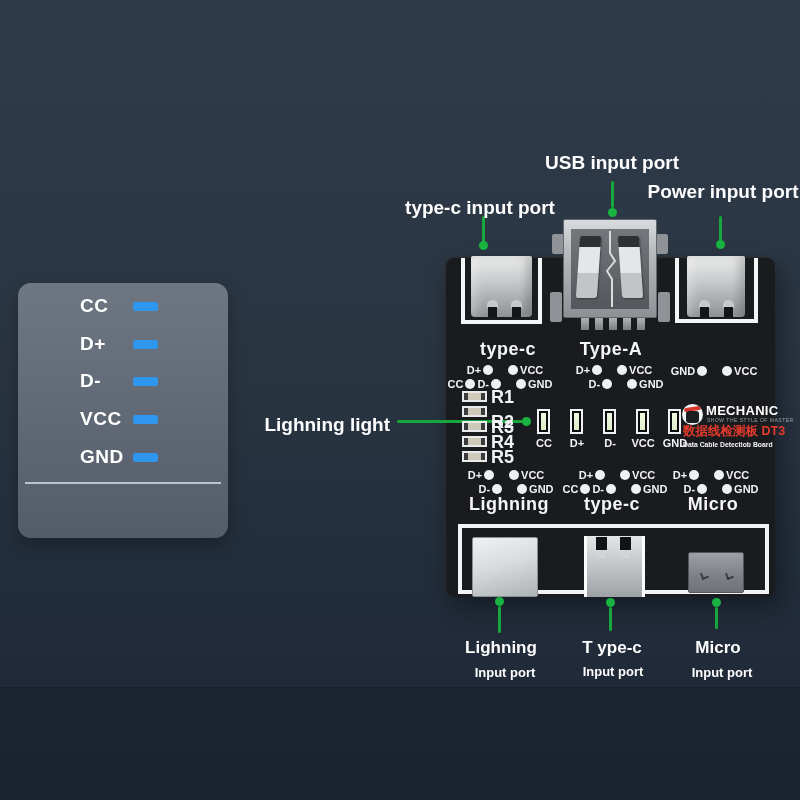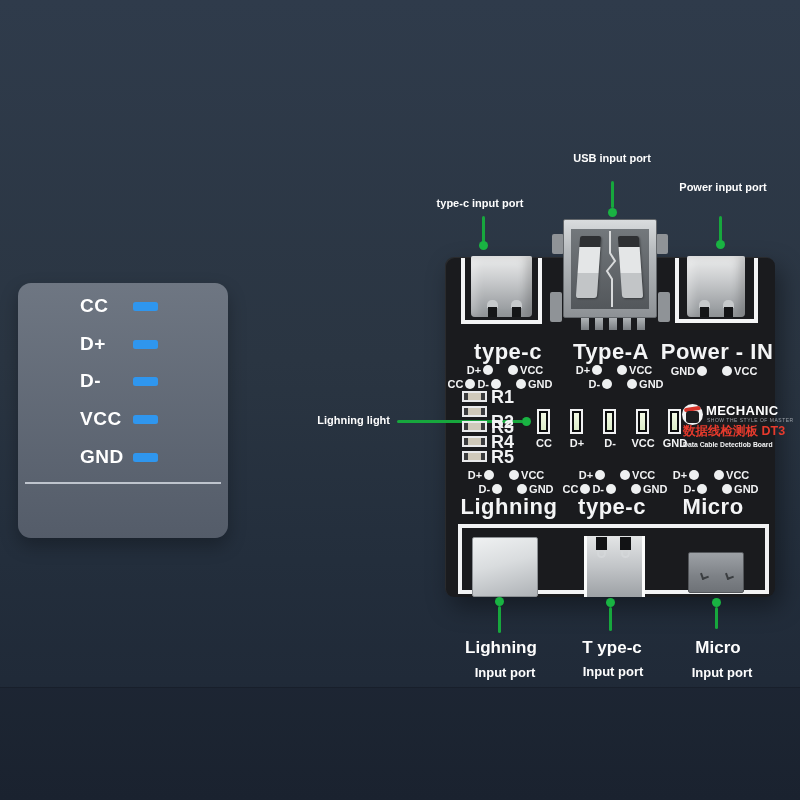--- a/index.html
+++ b/index.html
@@ -24,21 +24,21 @@
     border-radius:2.5px; background:#2f96ee; }
   .legend-divider { position:absolute; left:7px; width:196px; top:199px; height:2px;
     background:#c9cfd7; opacity:.9; }
 
   
   .board { position:absolute; left:445px; top:257px; width:330px; height:340px;
     background:#1a1b1e; border-radius:9px;
     box-shadow: inset 1px 1px 0 rgba(255,255,255,.07), 6px 10px 24px rgba(0,0,0,.4); }
 
   .board-port-label { position:absolute; transform:translateX(-50%); color:#f4f5f6;
-    font-weight:bold; font-size:22px; letter-spacing:.5px; white-space:nowrap; }
+    font-weight:bold; font-size:18px; letter-spacing:.5px; white-space:nowrap; }
 
   .pin-row { position:absolute; width:160px; height:12px; display:flex;
     align-items:center; justify-content:center; color:#f2f3f4; font-weight:bold; font-size:11px; }
   .pdot { width:10px; height:10px; border-radius:50%; background:#eef0f1; margin:0 1px; flex:none; }
   .pgap { width:13px; flex:none; }
   .ptext { margin:0 1px; white-space:nowrap; }
 
   .resistor-box { position:absolute; width:25px; height:11px; border:2px solid #e9eaec;
     background: linear-gradient(90deg,#3a3b3d 0 18%, #cfc9ba 18% 82%, #3a3b3d 82%); }
   .resistor-label { position:absolute; color:#f2f3f4; font-weight:bold; font-size:18px; line-height:14px; }
@@ -106,21 +106,21 @@
     background: linear-gradient(180deg,#9da1a6,#7d8186 60%,#6e7277);
     border:1px solid #53565a; border-radius:2px; }
   .micro-mark { position:absolute; width:7px; height:7px; border-left:2px solid #3a3d40;
     border-bottom:2px solid #3a3d40; transform:rotate(-20deg); top:572px; }
 
   
   .garrow-v { position:absolute; width:3px; background:#17a73d; border-radius:1.5px; }
   .garrow-h { position:absolute; height:3px; background:#17a73d; border-radius:1.5px; }
   .gdot { position:absolute; width:9px; height:9px; border-radius:50%; background:#19b342; }
 
-  .ann { position:absolute; color:#fdfdfd; font-weight:bold; font-size:11px; white-space:nowrap; }
+  .ann { position:absolute; color:#fdfdfd; font-weight:bold; font-size:19px; white-space:nowrap; }
   .ann.center { transform:translateX(-50%); }
   .ann-line1 { position:absolute; transform:translateX(-50%); color:#fdfdfd; font-weight:bold;
     font-size:17px; white-space:nowrap; }
   .ann-line2 { position:absolute; transform:translateX(-50%); color:#fdfdfd; font-weight:bold;
     font-size:13px; white-space:nowrap; }
 </style>
 </head>
 <body>
 
 <div class="stage" id="stage">
@@ -175,21 +175,20 @@
     <path d="M7 0 V22 L12 30 L4 40 L9 48 V76" stroke="#d9dbdc" stroke-width="2" fill="none"></path>
   </svg>
 
   <div class="tc-bracket" style="left:675px;top:258px;width:83px;height:65px;"></div>
   <div class="tc-body" style="left:687px;top:256px;width:58px;height:61px;"></div>
   <div class="tc-foot" style="left:699px;top:300px;"></div>
   <div class="tc-foot" style="left:723px;top:300px;"></div>
 
   <div class="board-port-label" style="left:508px;top:339px;">type-c</div>
   <div class="board-port-label" style="left:611px;top:339px;">Type-A</div>
-  <div class="board-port-label" style="left:717px;top:339px;">Power - IN</div>
 
   <div class="logo-badge">
     <div class="logo-cap"></div>
     <div class="logo-face"></div>
   </div>
   <div class="logo-brand">MECHANIC</div>
   <div class="logo-tagline">SHOW THE STYLE OF MASTER</div>
   <div class="logo-cn">数据线检测板 DT3</div>
   <div class="logo-en">Data Cable Detectiob Board</div>
 

